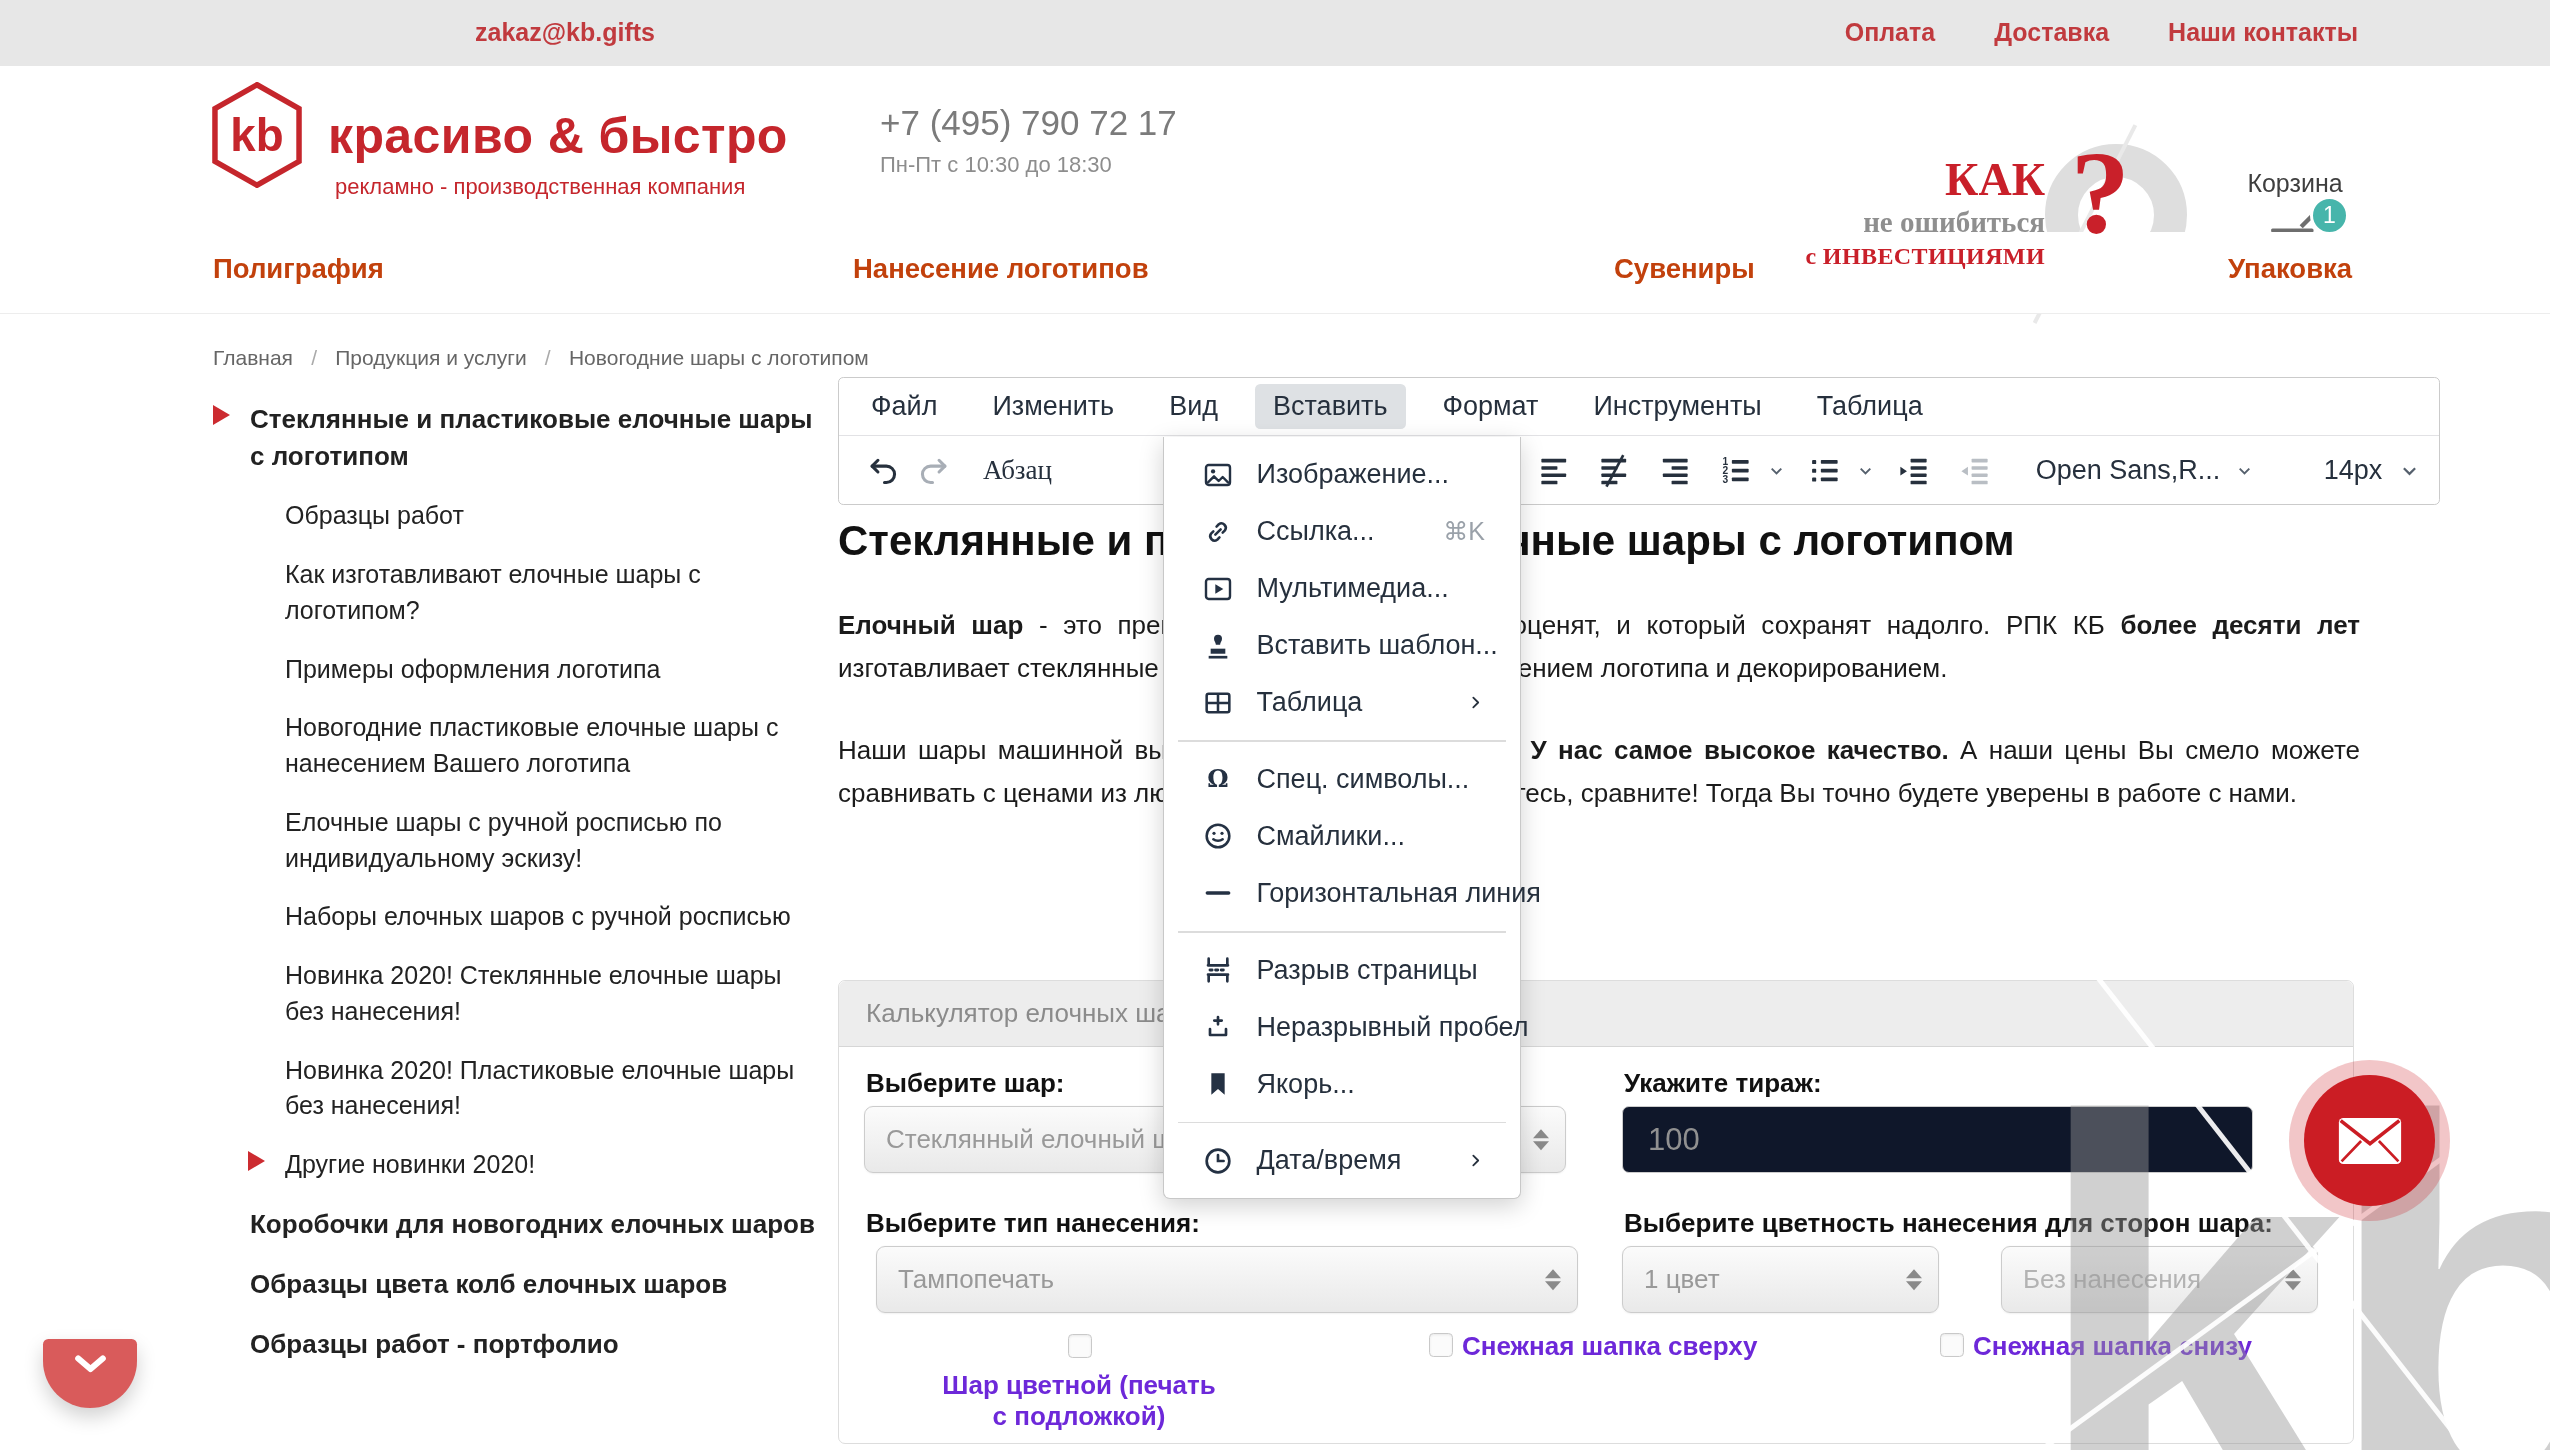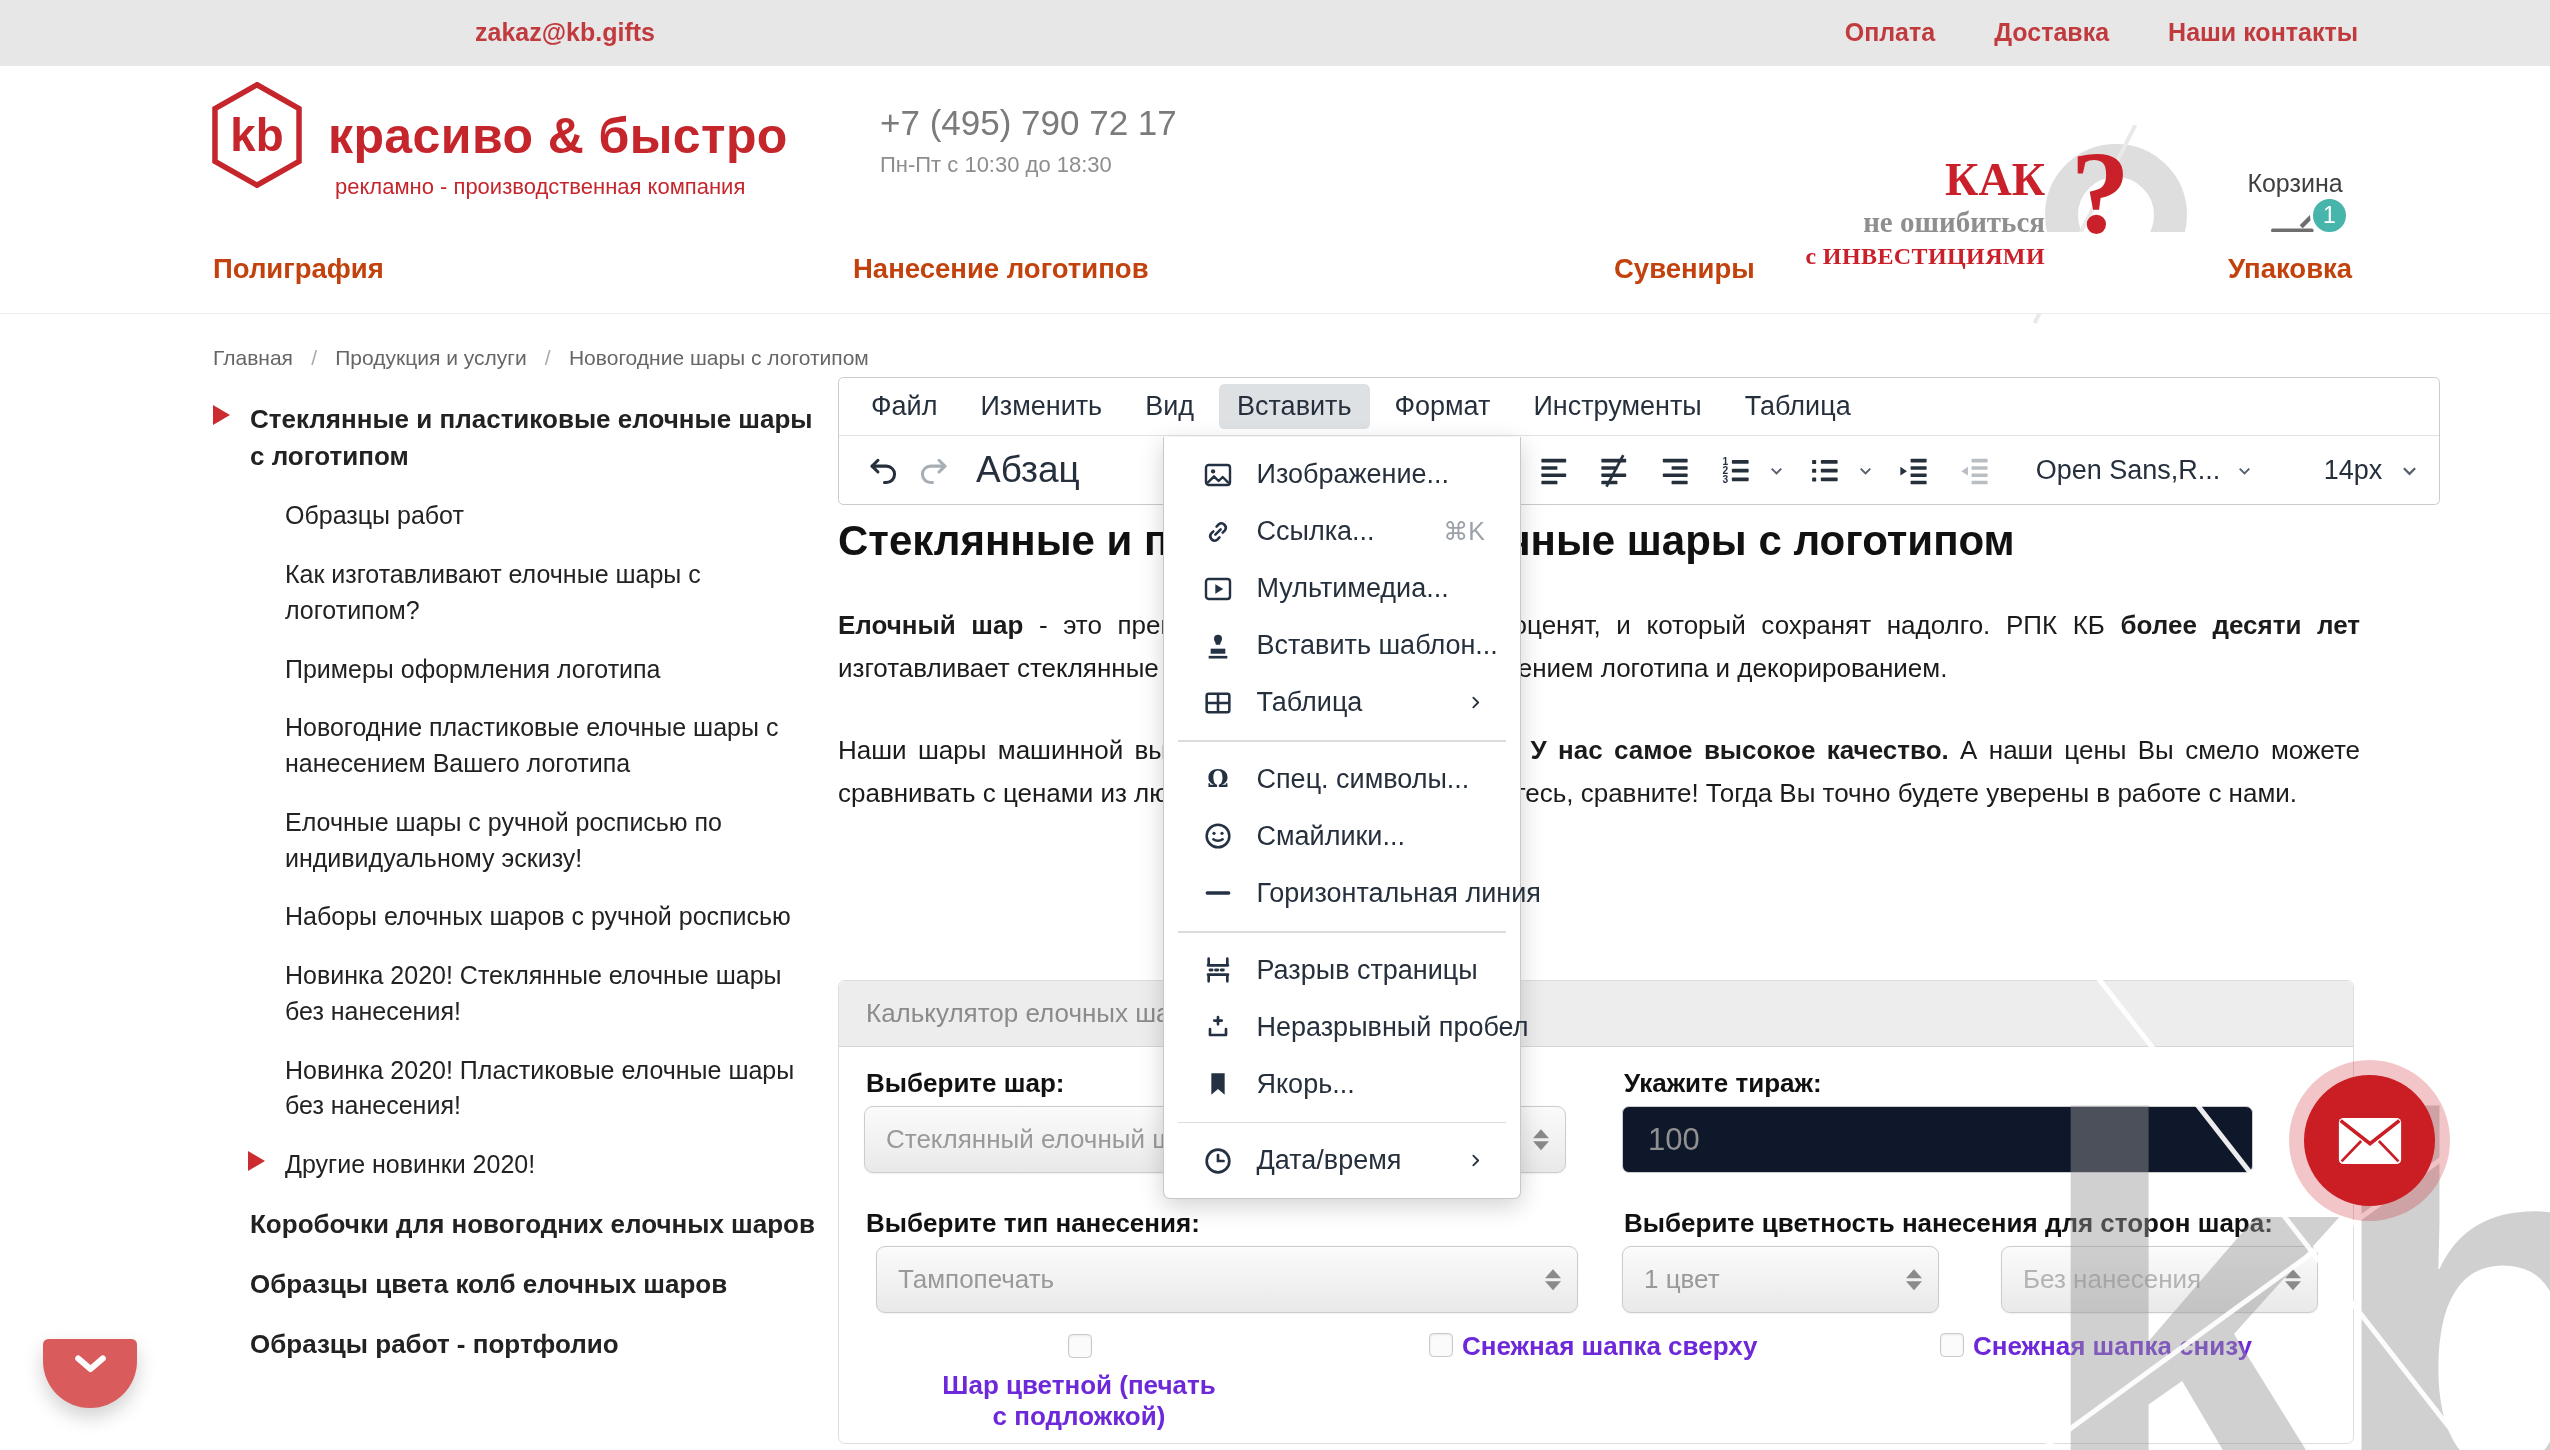--- a/index.html
+++ b/index.html
@@ -52,26 +52,26 @@
 
   
   .sidebar { position:absolute; left:213px; top:401px; width:603px; }
   .side-item { position:relative; font-size:25px; color:#222; line-height:1.43; margin-bottom:23px; padding-left:37px; cursor:pointer; }
   .side-item.bold { font-weight:bold; font-size:26px; }
   .side-item.indent { margin-left:35px; }
   .side-item .tri { position:absolute; left:0; top:4.4px; width:0; height:0; border-left:17px solid #cc2b30; border-top:10.6px solid transparent; border-bottom:10.6px solid transparent; }
 
   
   .editor-chrome { position:absolute; left:838px; top:377px; width:1602px; border:1.8px solid #cbcbcb; border-radius:5.3px; background:#fff; }
-  .menubar { display:flex; align-items:center; height:57px; padding:0 14px; gap:7px; }
+  .menubar { display:flex; align-items:center; height:57px; padding:0 14px; gap:19px; }
   .mb-item { padding:7px 18px; font-size:27px; color:#26303d; border-radius:5.3px; cursor:pointer; }
   .mb-item.active { background:#dee1e4; }
   .toolbar { position:relative; display:flex; align-items:center; height:69px; border-top:1.8px solid #e2e2e5; padding:0 21px; }
   .tb-btn { width:48px; height:48px; display:flex; align-items:center; justify-content:center; cursor:pointer; border-radius:3.5px; }
-  .tb-para { margin-left:20px; font-size:37px; color:#26303d; cursor:pointer; }
+  .tb-para { margin-left:27px; font-size:27px; color:#26303d; cursor:pointer;font-family:Liberation Serif, serif; }
   .tb-right { position:absolute; left:691px; top:0; height:69px; display:flex; align-items:center; }
   .tb-right .tb-btn { margin-right:12.4px; }
   .tb-chev { width:27px; height:27px; margin:0 9px 0 -7px; display:flex; align-items:center; cursor:pointer; }
   .tb-font { margin-left:25px; font-size:27px; color:#26303d; white-space:nowrap; cursor:pointer; }
   .tb-size { margin-left:55px; font-size:27px; color:#26303d; cursor:pointer; }
   .tb-caret-end { position:absolute; right:16px; top:21px; cursor:pointer; }
 
   
   .content { position:absolute; left:838px; top:517px; width:1522px; }
   .content h1 { font-size:42px; font-weight:bold; color:#111; }

